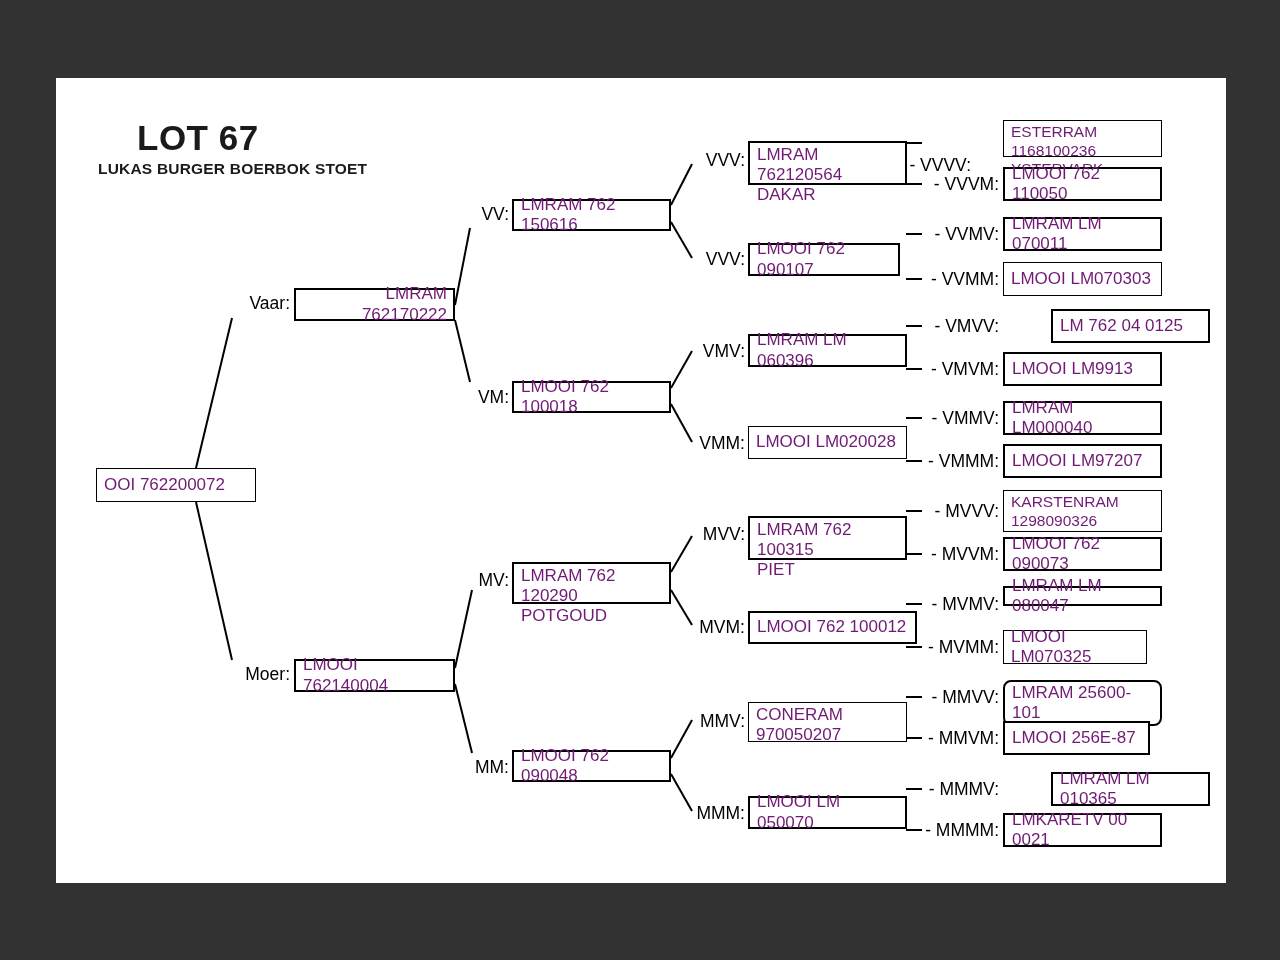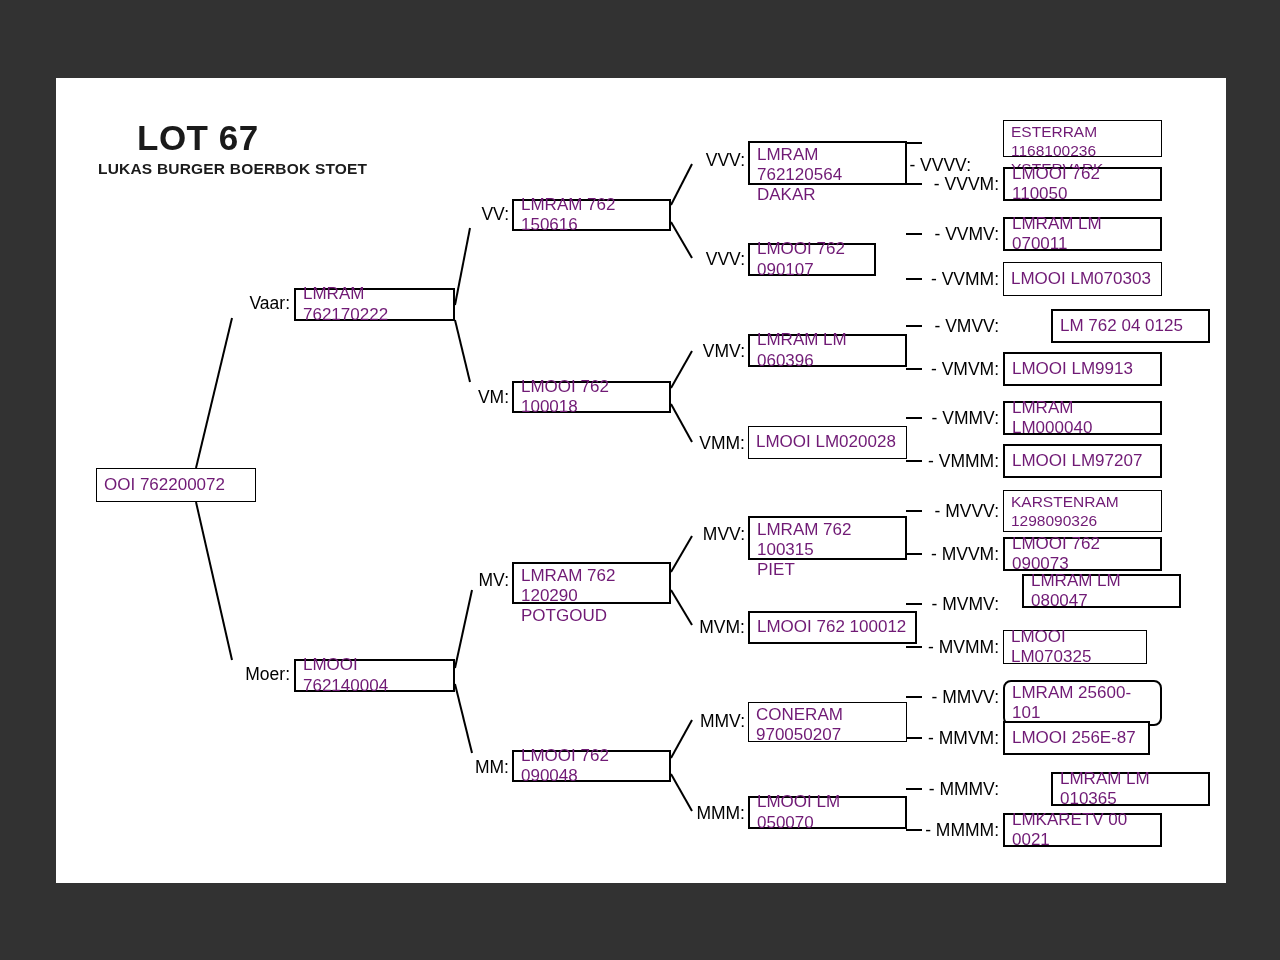--- a/index.html
+++ b/index.html
@@ -126,21 +126,21 @@
       <line x1="906" y1="830" x2="922" y2="830"></line>
     </g>
   </svg>
 
   <div class="title">LOT 67</div>
   <div class="subtitle">LUKAS BURGER BOERBOK STOET</div>
 
   <div class="node thin" style="left:96px; top:468px; width:160px; height:34px;">OOI 762200072</div>
 
   <div class="tag rt" style="left:290px; top:293px;">Vaar:</div>
-  <div class="node" style="left:294px; top:288px; width:161px; height:33px;">LMRAM 762170222</div>
+  <div class="node" style="left:294px; top:288px; width:161px; height:33px;text-align:right;">LMRAM 762170222</div>
 
   <div class="tag rt" style="left:290px; top:664px;">Moer:</div>
   <div class="node" style="left:294px; top:659px; width:161px; height:33px;">LMOOI 762140004</div>
 
   <div class="tag rt" style="left:509px; top:204px;">VV:</div>
   <div class="node" style="left:512px; top:199px; width:159px; height:32px;">LMRAM 762 150616</div>
 
   <div class="tag rt" style="left:509px; top:387px;">VM:</div>
   <div class="node" style="left:512px; top:381px; width:159px; height:32px;">LMOOI 762 100018</div>
 
@@ -149,21 +149,21 @@
 POTGOUD</div>
 
   <div class="tag rt" style="left:509px; top:757px;">MM:</div>
   <div class="node" style="left:512px; top:750px; width:159px; height:32px;">LMOOI 762 090048</div>
 
   <div class="tag rt" style="left:745px; top:150px;">VVV:</div>
   <div class="node two-line" style="left:748px; top:141px; width:159px; height:44px;">LMRAM 762120564
 DAKAR</div>
 
   <div class="tag rt" style="left:745px; top:249px;">VVV:</div>
-  <div class="node" style="left:748px; top:243px; width:128px; height:33px;">LMOOI 762 090107</div>
+  <div class="node" style="left:748px; top:243px; width:152px; height:33px;">LMOOI 762 090107</div>
 
   <div class="tag rt" style="left:745px; top:341px;">VMV:</div>
   <div class="node" style="left:748px; top:334px; width:159px; height:33px;">LMRAM LM 060396</div>
 
   <div class="tag rt" style="left:745px; top:433px;">VMM:</div>
   <div class="node thin" style="left:748px; top:426px; width:159px; height:33px;">LMOOI LM020028</div>
 
   <div class="tag rt" style="left:745px; top:524px;">MVV:</div>
   <div class="node two-line" style="left:748px; top:516px; width:159px; height:44px;">LMRAM 762 100315
 PIET</div>
@@ -204,21 +204,21 @@
   <div class="node" style="left:1003px; top:444px; width:159px; height:34px;">LMOOI LM97207</div>
 
   <div class="tag rt" style="left:999px; top:501px;">- MVVV:</div>
   <div class="node small two-line thin" style="left:1003px; top:490px; width:159px; height:42px;">KARSTENRAM
 1298090326</div>
 
   <div class="tag rt" style="left:999px; top:544px;">- MVVM:</div>
   <div class="node" style="left:1003px; top:537px; width:159px; height:34px;">LMOOI 762 090073</div>
 
   <div class="tag rt" style="left:999px; top:594px;">- MVMV:</div>
-  <div class="node" style="left:1003px; top:574px; width:159px; height:34px;margin-left:19px;">LMRAM LM 080047</div>
+  <div class="node" style="left:1003px; top:586px; width:159px; height:20px;">LMRAM LM 080047</div>
 
   <div class="tag rt" style="left:999px; top:637px;">- MVMM:</div>
   <div class="node thin" style="left:1003px; top:630px; width:144px; height:34px;">LMOOI LM070325</div>
 
   <div class="tag rt" style="left:999px; top:687px;">- MMVV:</div>
   <div class="node" style="left:1003px; top:680px; width:159px; height:46px;border-radius:8px;">LMRAM 25600-101</div>
 
   <div class="tag rt" style="left:999px; top:728px;">- MMVM:</div>
   <div class="node" style="left:1003px; top:721px; width:147px; height:34px;">LMOOI 256E-87</div>
 

